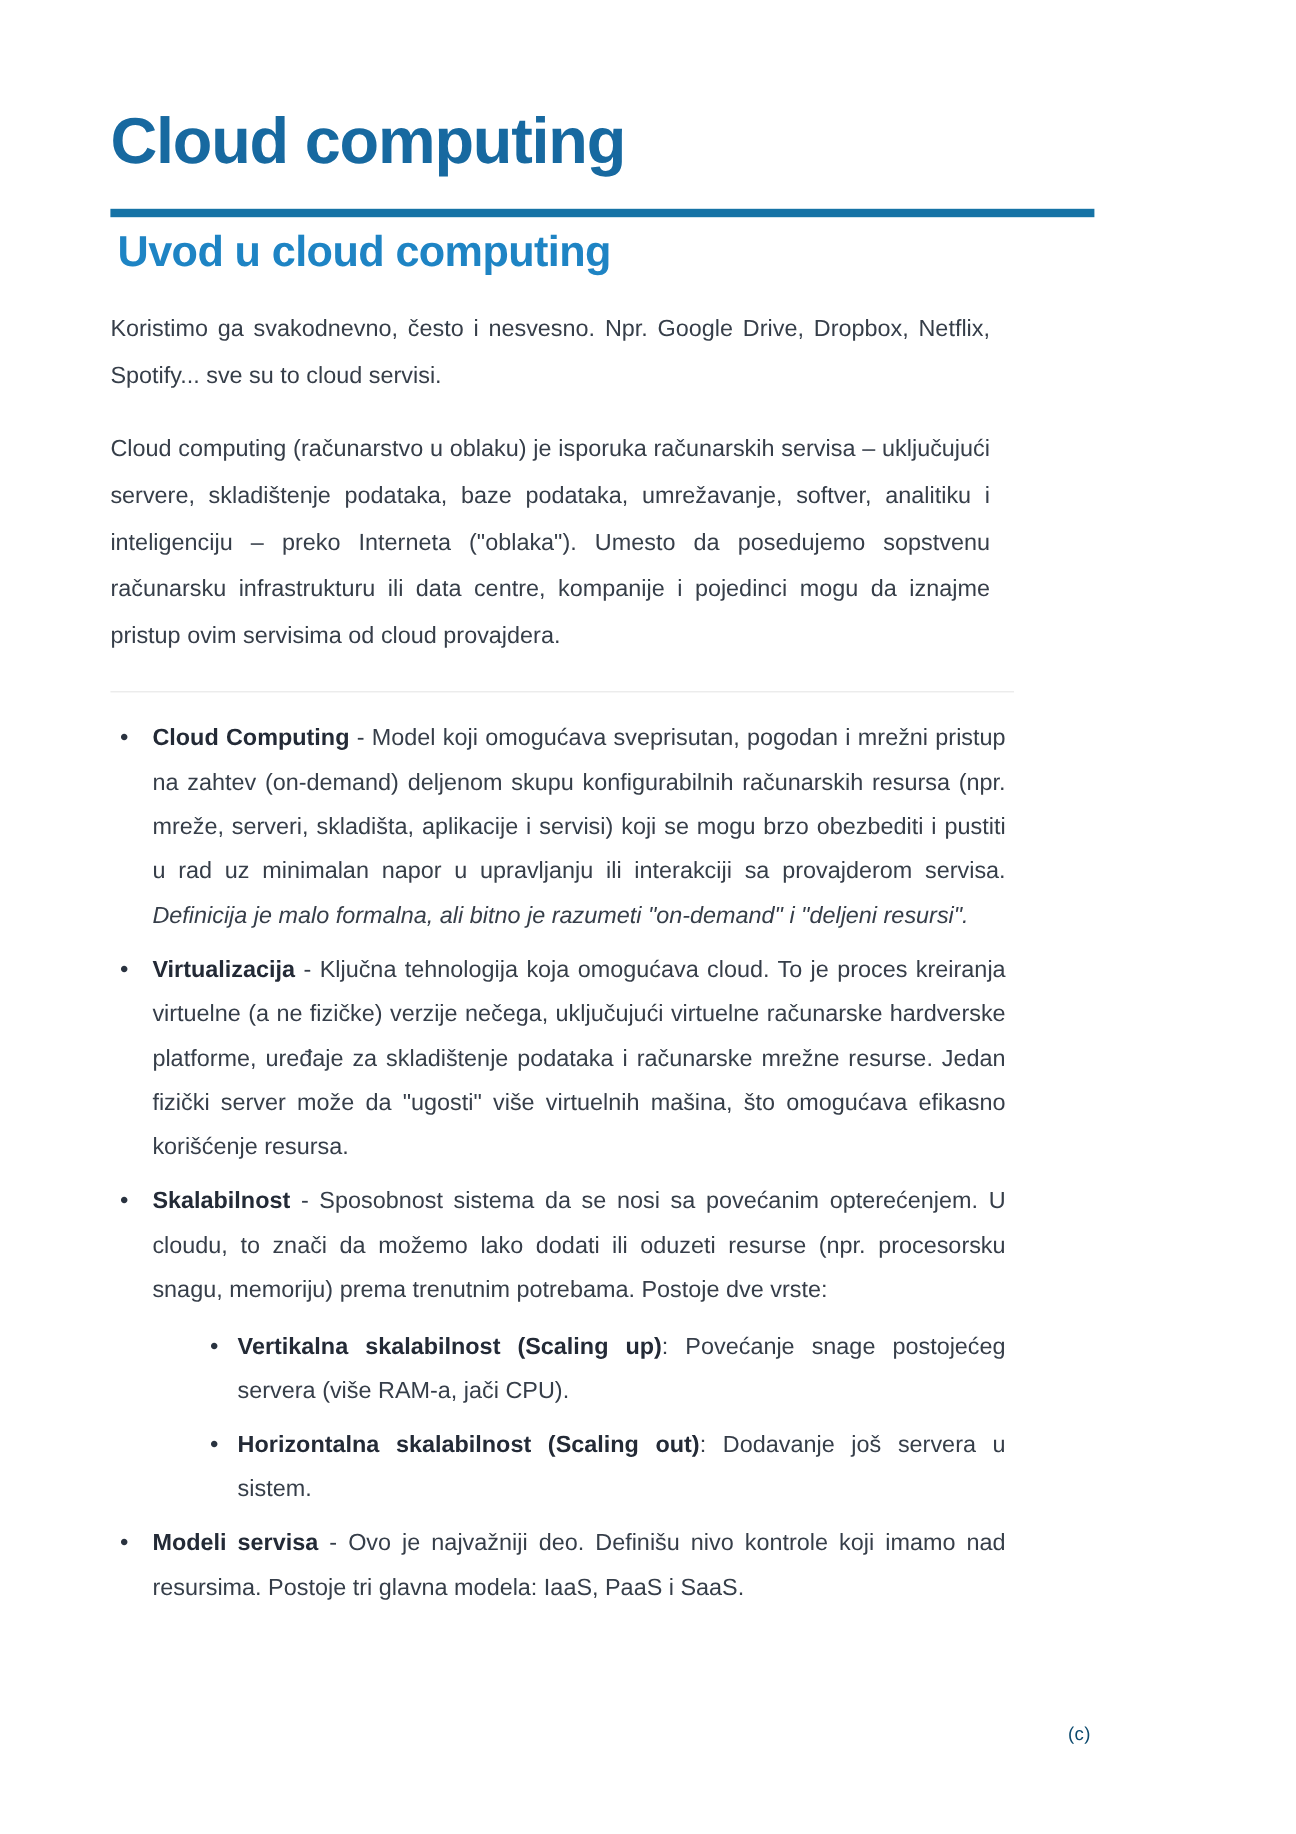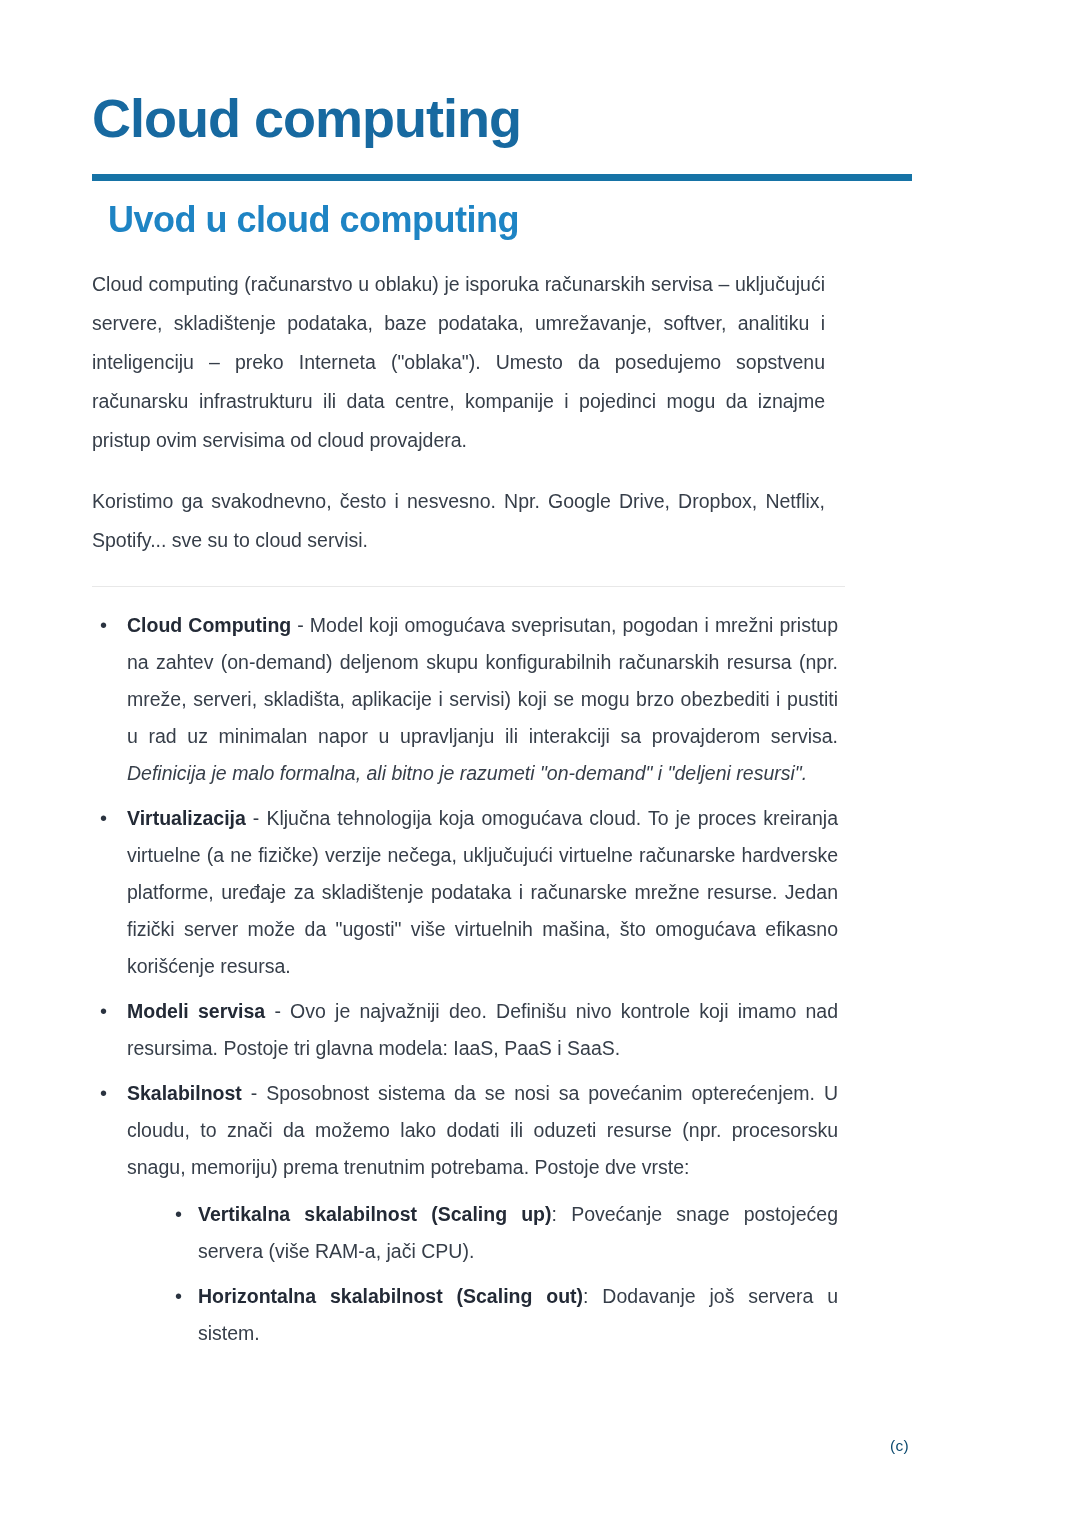--- a/index.html
+++ b/index.html
@@ -36,21 +36,21 @@
     letter-spacing: -1px;
     color: #1769a0;
   }
   .title-rule {
     width: 843px;
     height: 7px;
     background: #1673a6;
     margin-top: 22px;
   }
   h2.sec-heading {
-    margin: 16px;
+    margin: 6px;
     font-size: 36px;
     line-height: 46px;
     font-weight: 700;
     letter-spacing: -0.5px;
     color: #1e84c4;
   }
   .h2-first { margin-top: 32px; }
   .h2-second { margin-top: 14px; }
   p.body-par {
     width: 733px;
@@ -112,36 +112,36 @@
 <body>
 
 <div class="page">
   <div class="side-bar"></div>
 
   <div class="content">
     <h1 class="doc-title">Cloud computing</h1>
     <div class="title-rule"></div>
 
     <h2 class="sec-heading h2-first">Uvod u cloud computing</h2>
+    <p class="body-par">Koristimo ga svakodnevno, često i nesvesno. Npr. Google Drive, Dropbox, Netflix, Spotify... sve su to cloud servisi.</p>
     <p class="body-par">Cloud computing (računarstvo u oblaku) je isporuka računarskih servisa – uključujući servere, skladištenje podataka, baze podataka, umrežavanje, softver, analitiku i inteligenciju – preko Interneta ("oblaka"). Umesto da posedujemo sopstvenu računarsku infrastrukturu ili data centre, kompanije i pojedinci mogu da iznajme pristup ovim servisima od cloud provajdera.</p>
-    <p class="body-par">Koristimo ga svakodnevno, često i nesvesno. Npr. Google Drive, Dropbox, Netflix, Spotify... sve su to cloud servisi.</p>
 
     <div class="section-divider"></div>
 
 
     <ul class="def-list">
       <li><span class="term">Cloud Computing</span><span> - </span><span>Model koji omogućava sveprisutan, pogodan i mrežni pristup na zahtev (on-demand) deljenom skupu konfigurabilnih računarskih resursa (npr. mreže, serveri, skladišta, aplikacije i servisi) koji se mogu brzo obezbediti i pustiti u rad uz minimalan napor u upravljanju ili interakciji sa provajderom servisa. </span><span class="note">Definicija je malo formalna, ali bitno je razumeti "on-demand" i "deljeni resursi".</span></li>
 
       <li><span class="term">Virtualizacija</span><span> - </span><span>Ključna tehnologija koja omogućava cloud. To je proces kreiranja virtuelne (a ne fizičke) verzije nečega, uključujući virtuelne računarske hardverske platforme, uređaje za skladištenje podataka i računarske mrežne resurse. Jedan fizički server može da "ugosti" više virtuelnih mašina, što omogućava efikasno korišćenje resursa.</span></li>
 
-      <li><span class="term">Modeli servisa</span><span> - </span><span>Ovo je najvažniji deo. Definišu nivo kontrole koji imamo nad resursima. Postoje tri glavna modela: IaaS, PaaS i SaaS.</span></li>
-
       <li><span class="term">Skalabilnost</span><span> - </span><span>Sposobnost sistema da se nosi sa povećanim opterećenjem. U cloudu, to znači da možemo lako dodati ili oduzeti resurse (npr. procesorsku snagu, memoriju) prema trenutnim potrebama. Postoje dve vrste:</span>
         <ul class="sub-list">
           <li><span class="term">Vertikalna skalabilnost (Scaling up)</span><span>: </span><span>Povećanje snage postojećeg servera (više RAM-a, jači CPU).</span></li>
           <li><span class="term">Horizontalna skalabilnost (Scaling out)</span><span>: </span><span>Dodavanje još servera u sistem.</span></li>
         </ul>
       </li>
+
+      <li><span class="term">Modeli servisa</span><span> - </span><span>Ovo je najvažniji deo. Definišu nivo kontrole koji imamo nad resursima. Postoje tri glavna modela: IaaS, PaaS i SaaS.</span></li>
     </ul>
   </div>
 
   <div class="footer-credit">(c) Knowunity 2025</div>
 </div>
 
 </body></html>

